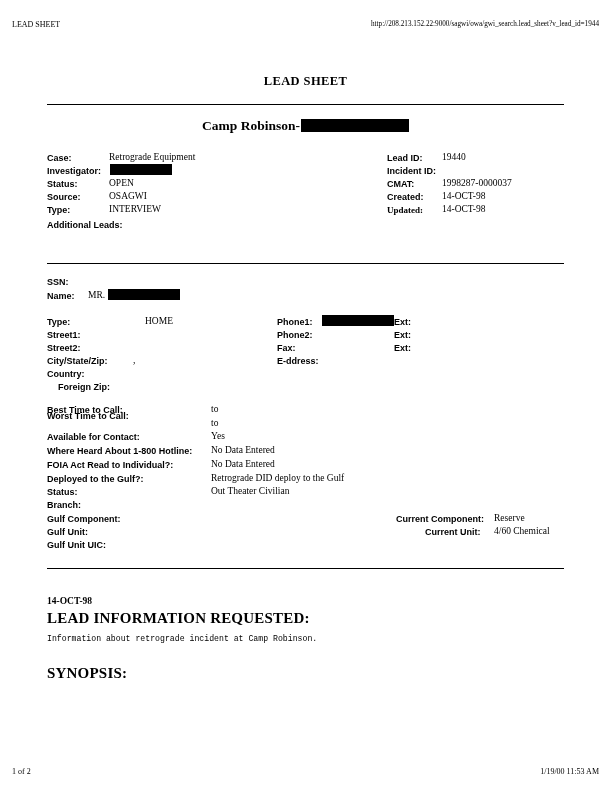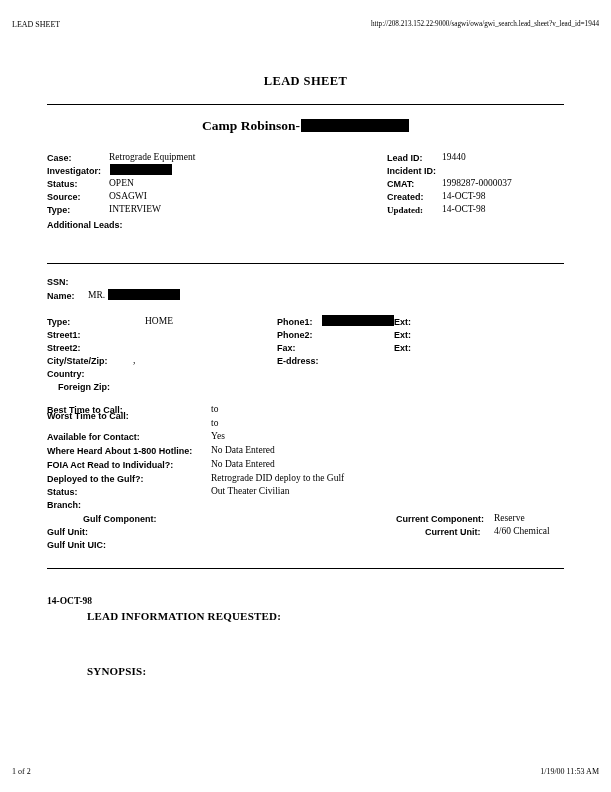--- a/index.html
+++ b/index.html
@@ -105,25 +105,24 @@
   .sect-date {
     position: absolute;
     left: 47px;
     font-size: 9.5px;
     font-weight: bold;
     font-family: "Liberation Serif", serif;
   }
   .sect-head {
     position: absolute;
     left: 47px;
-    font-size: 11px;
+    font-size: 15px;
     font-weight: bold;
     font-family: "Liberation Serif", serif;
     letter-spacing: 0.2px;
-    margin-left: 40px;
   }
   .mono-block {
     position: absolute;
     left: 47px;
     font-family: "Liberation Mono", monospace;
     font-size: 8.2px;
     line-height: 11.5px;
     white-space: pre-wrap;
     width: 520px;
   }
@@ -251,39 +250,40 @@
 
   <div class="lbl" style="top:474px; left:47px;">Deployed to the Gulf?:</div>
   <div class="val" style="top:473px; left:211px;">Retrograde DID deploy to the Gulf</div>
 
   <div class="lbl" style="top:487px; left:47px;">Status:</div>
   <div class="val" style="top:486px; left:211px;">Out Theater Civilian</div>
 
   <div class="lbl" style="top:500px; left:47px;">Branch:</div>
   <div class="val" style="top:499px; left:211px;"></div>
 
-  <div class="lbl" style="top:514px; left:47px;margin-left:36px;">Gulf Component:</div>
+  <div class="lbl" style="top:514px; left:47px;">Gulf Component:</div>
   <div class="val" style="top:513px; left:211px;"></div>
 
   <div class="lbl" style="top:527px; left:47px;">Gulf Unit:</div>
   <div class="val" style="top:526px; left:211px;"></div>
 
   <div class="lbl" style="top:540px; left:47px;">Gulf Unit UIC:</div>
   <div class="val" style="top:539px; left:211px;"></div>
 
   <div class="lbl" style="top:514px; left:396px;">Current Component:</div>
   <div class="val" style="top:513px; left:494px;">Reserve</div>
 
   <div class="lbl" style="top:527px; left:425px;">Current Unit:</div>
   <div class="val" style="top:526px; left:494px;">4/60 Chemical</div>
 
   <div class="rule rule-mid2"></div>
 
   <div class="sect-date" style="top:596px;">14-OCT-98</div>
   <div class="sect-head" style="top:610px;">LEAD INFORMATION REQUESTED:</div>
+  <div class="mono-block" style="top:633px;">Information about retrograde incident at Camp Robinson.</div>
 
   <div class="sect-head" style="top:665px;">SYNOPSIS:</div>
 
 
 
 
 
   <div class="footer-left">1 of 2</div>
   <div class="footer-right">1/19/00 11:53 AM</div>
 

